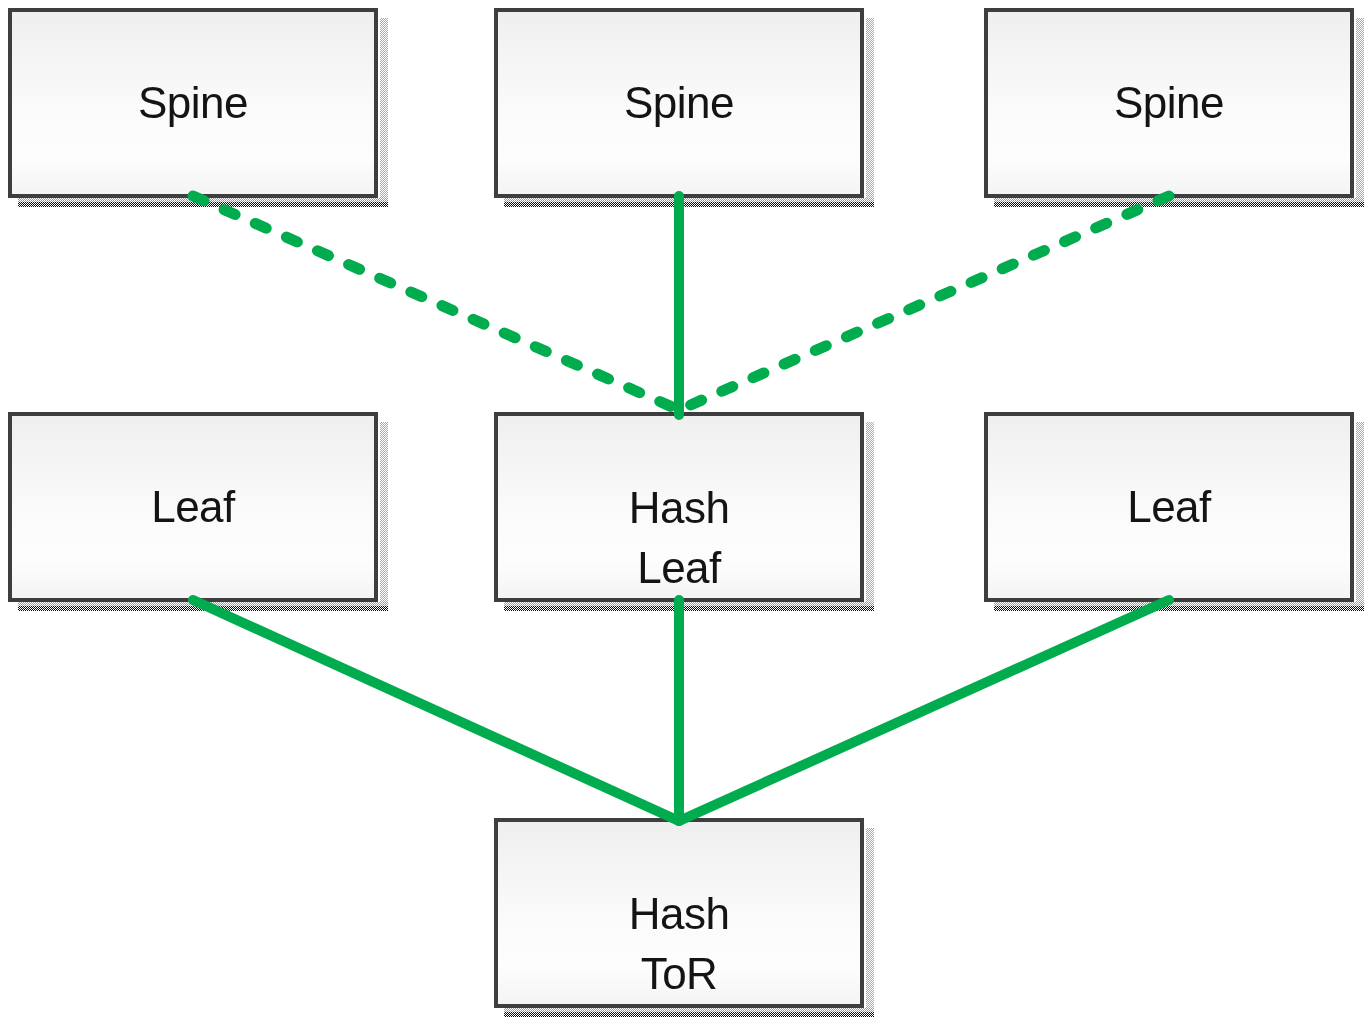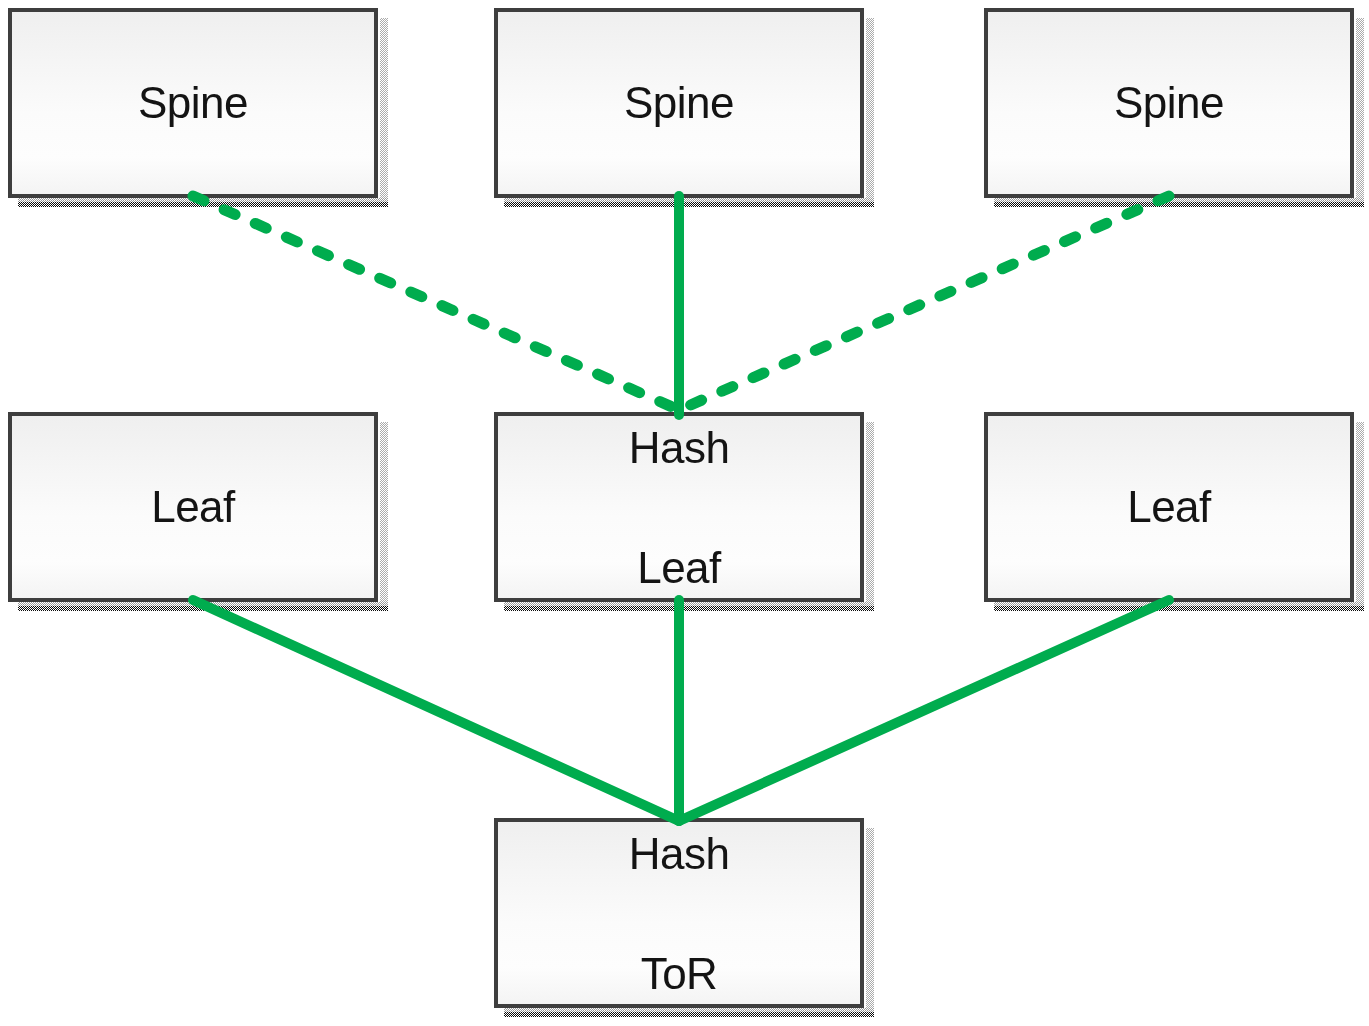--- a/index.html
+++ b/index.html
@@ -47,21 +47,21 @@
     display: flex;
     flex-direction: column;
     align-items: center;
     text-align: center;
     font-size: 44px;
     line-height: 1.36;
     letter-spacing: -0.5px;
     color: #141414;
   }
   .v-center .node-label { justify-content: center; border-radius: 28px; }
-  .v-top .node-label    { justify-content: space-between; padding-top: 2px; }
+  .v-top .node-label    { justify-content: flex-end; padding-top: 2px; }
   .ln { display: block; }
   
   .sh-r, .sh-b1, .sh-b2 {
     position: absolute;
     background-size: 2px 2px;
   }
   .sh-r {
     left: calc(100% + 6px);
     top: 6px;
     width: 8px;

